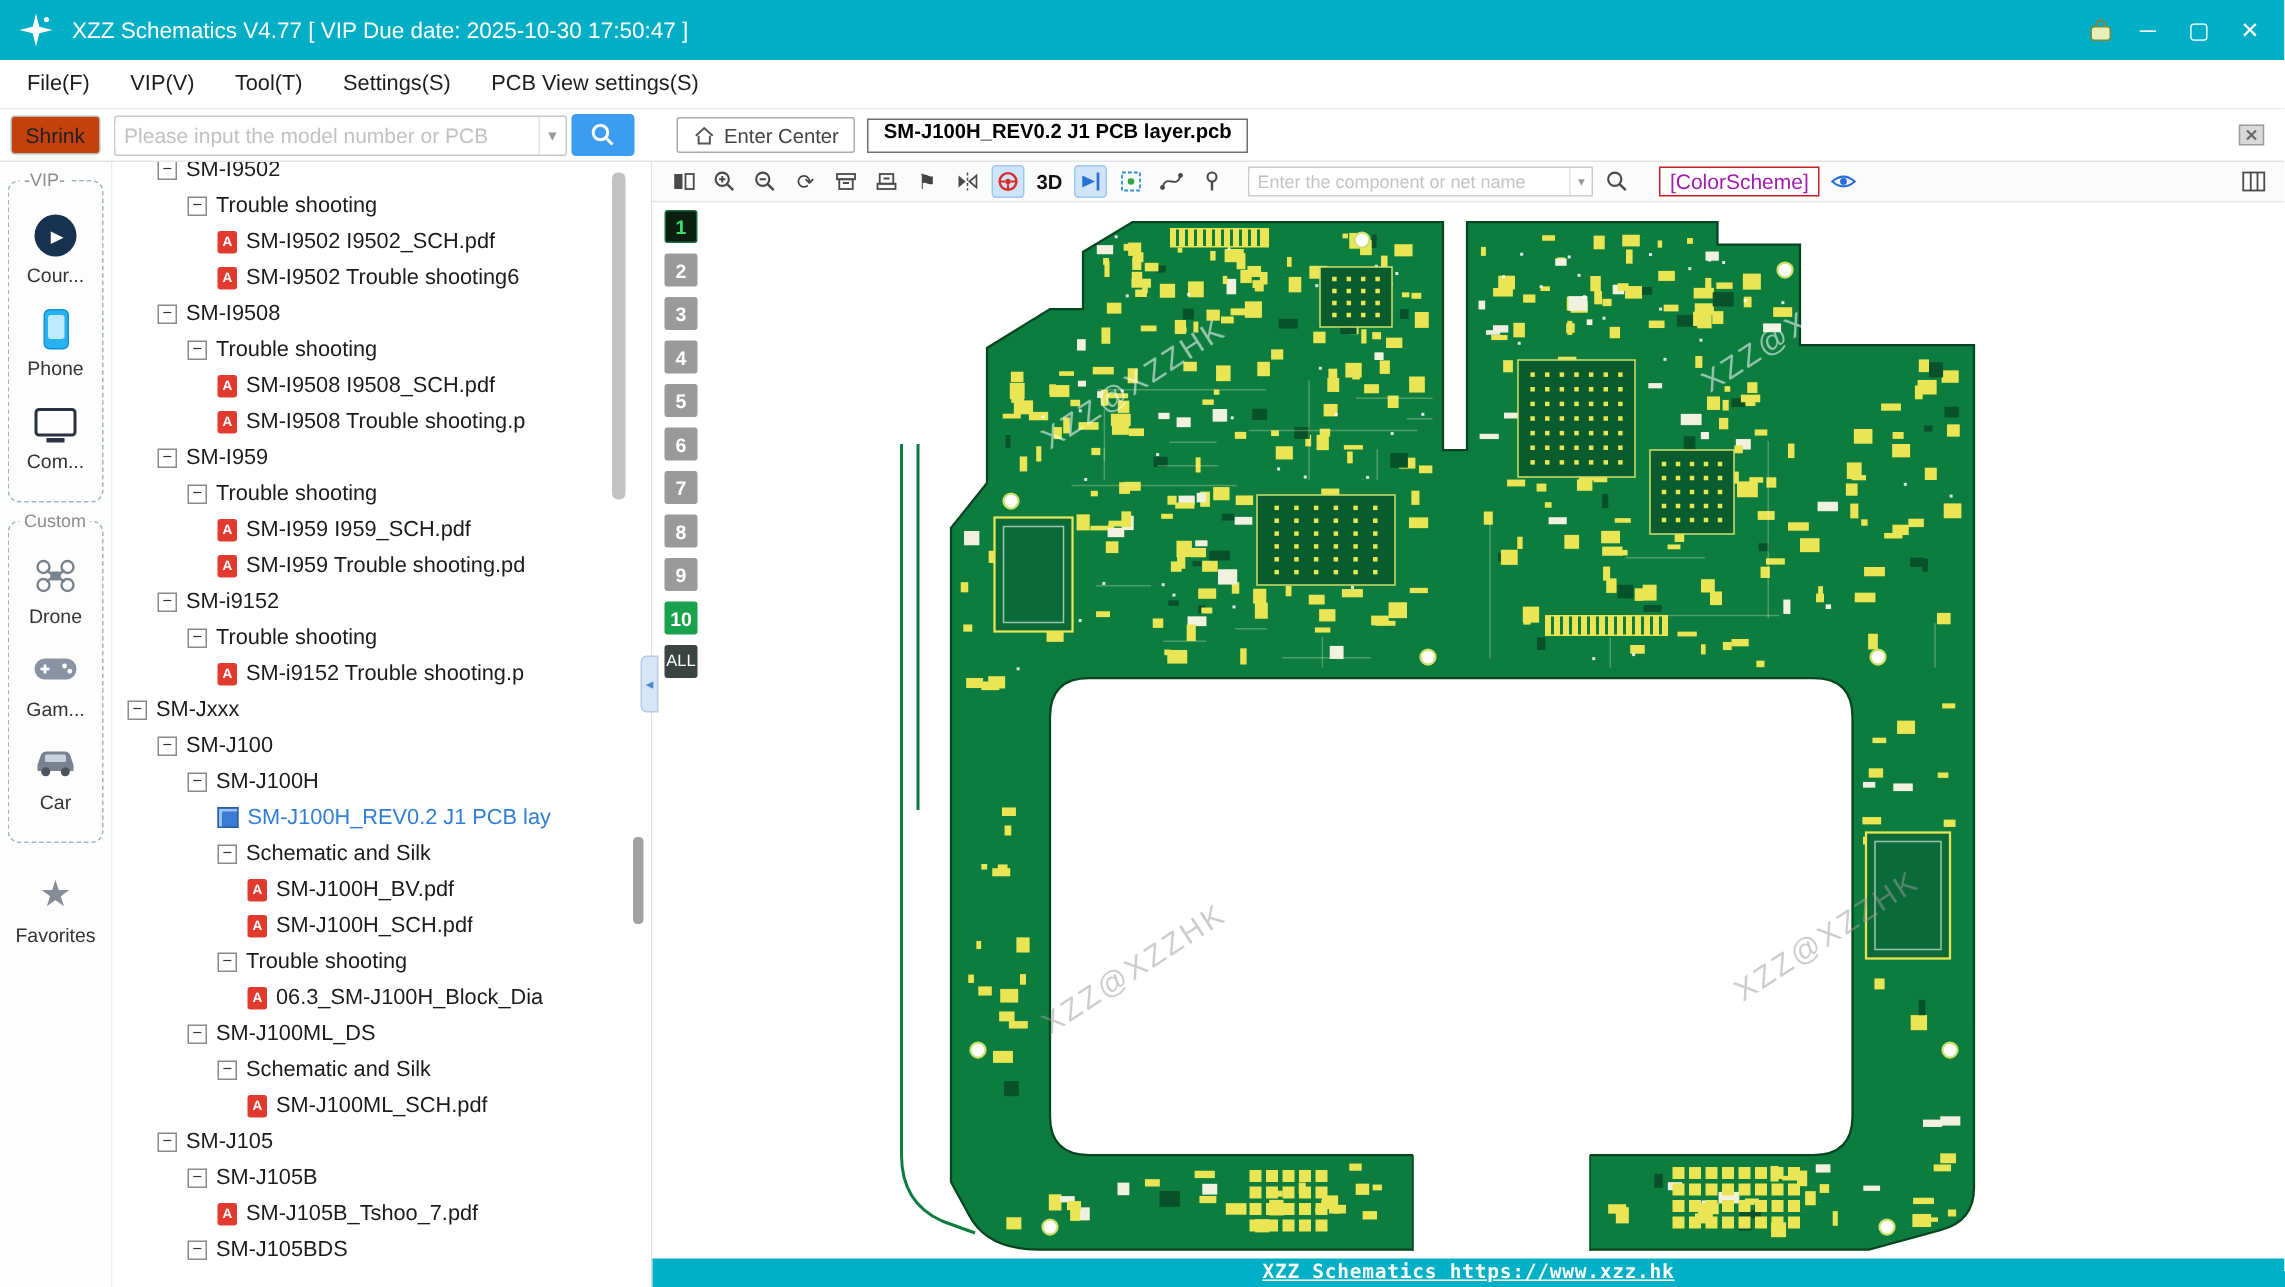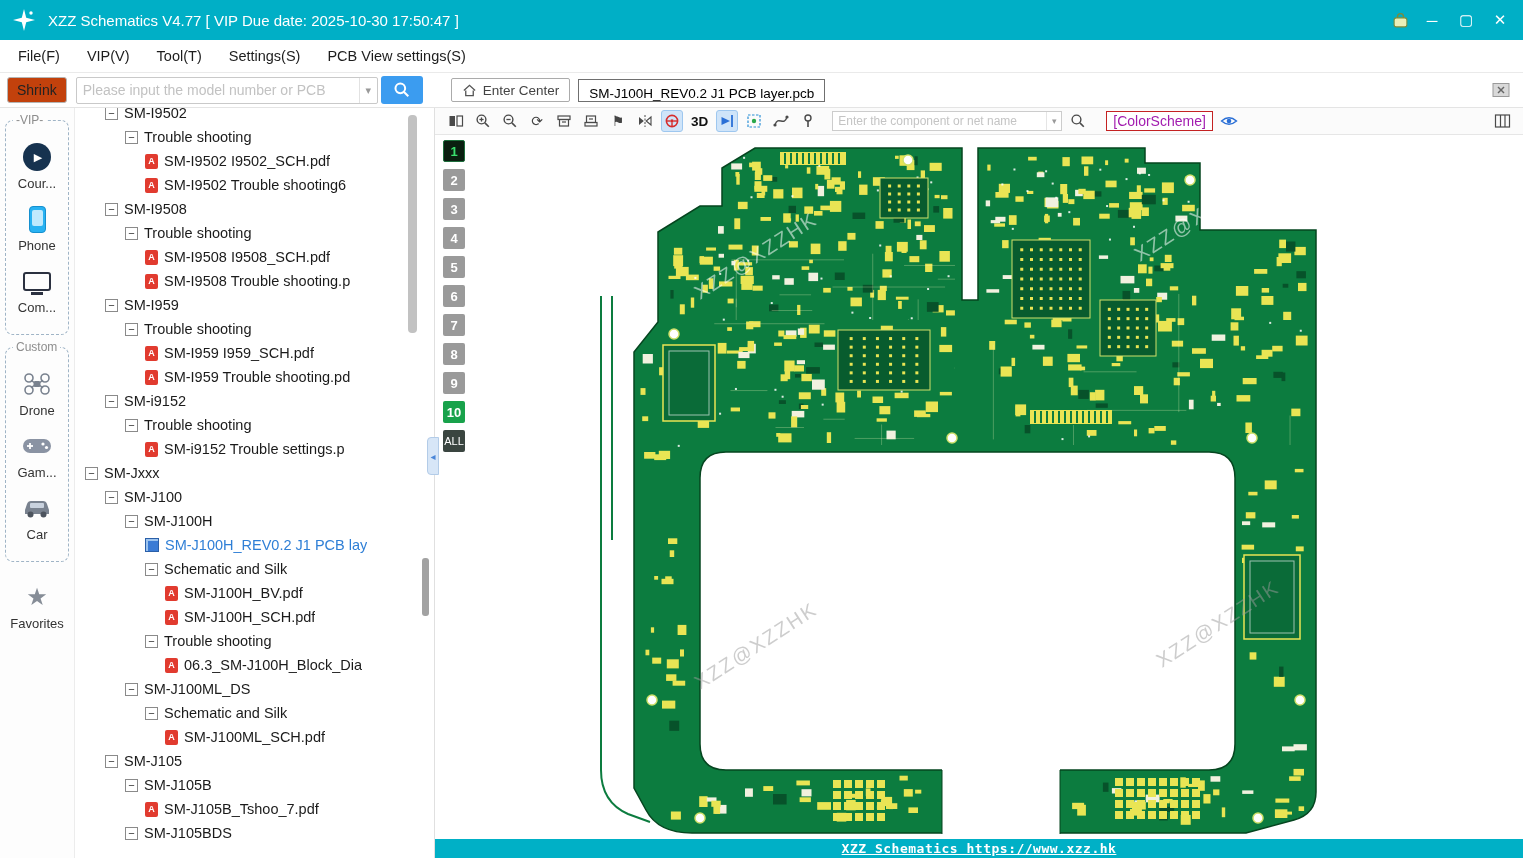--- a/index.html
+++ b/index.html
@@ -20,21 +20,21 @@
 
   
   .toolbar{position:absolute;left:0;top:73px;width:1523px;height:35px;background:#fff;border-bottom:1px solid #e4e4e4;display:flex;align-items:center;z-index:4}
   .shrink-btn{margin-left:7px;padding:4px 9px;border:1px solid #b5b5b5;border-radius:3px;background:#c2410c;font-size:14px;color:#222;font-family:inherit;cursor:pointer}
   .model-combo{margin-left:9px;width:302px;height:27px;border:1px solid #c9c9c9;border-radius:2px;display:flex;align-items:center;background:#fff}
   .model-combo input{flex:1;border:none;outline:none;padding:0 6px;font-size:14px;color:#1d4ed8;font-family:inherit}
   .model-combo input::placeholder{color:#c2c2c2}
   .model-combo .caret{width:18px;color:#999;font-size:11px;border-left:1px solid #e2e2e2;height:100%;display:flex;align-items:center;justify-content:center;cursor:pointer}
   .search-btn{margin-left:3px;width:42px;height:28px;background:#3b9cf0;border:none;border-radius:3px;display:flex;align-items:center;justify-content:center;cursor:pointer}
   .member-btn{margin-left:28px;height:24px;border:1px solid #ababab;border-radius:2px;padding:0 10px;display:flex;align-items:center;gap:6px;font-size:13.5px;color:#444;cursor:pointer;background:#fff}
-  .doc-tab{margin-left:8px;height:23px;border:1px solid #6f6f6f;padding:0 10px;display:flex;align-items:flex-end;font-size:13.5px;font-weight:normal;color:#000;background:#fff;cursor:pointer}
+  .doc-tab{margin-left:8px;height:23px;border:1px solid #6f6f6f;padding:0 10px;display:flex;align-items:flex-start;font-size:13.5px;font-weight:bold;color:#000;background:#fff;cursor:pointer}
   .flex-sp{flex:1}
   .tb-close{margin-right:13px;cursor:pointer;display:flex}
 
   
   .sidebar{position:absolute;left:0;top:108px;width:75px;height:750px;background:#fdfdfd;border-right:1px solid #ececec}
   .group{border:1px dashed #9fb4c6;border-radius:8px;margin:12px 5px 0;padding:12px 2px 6px;position:relative}
   .group-label{position:absolute;top:-8px;left:7px;background:#fdfdfd;padding:0 3px;font-size:12px;color:#8d8d8d;white-space:nowrap}
   .side-item{display:flex;flex-direction:column;align-items:center;margin:9px 0 13px;font-size:13px;color:#333;cursor:pointer}
   .side-item .si-icon{height:30px;display:flex;align-items:center;justify-content:center;margin-bottom:4px}
   .play-circle{width:28px;height:28px;border-radius:50%;background:#16324f;color:#fff;display:flex;align-items:center;justify-content:center;font-size:11px;padding-left:2px}
@@ -268,21 +268,21 @@
       <div class="trow" style="padding-left: 30px;">
         <span class="minusbox">−</span>
         <span class="tlabel">SM-i9152</span>
       </div>
       <div class="trow" style="padding-left: 50px;">
         <span class="minusbox">−</span>
         <span class="tlabel">Trouble shooting</span>
       </div>
       <div class="trow" style="padding-left: 70px;">
         <span class="pdficon">A</span>
-        <span class="tlabel">SM-i9152 Trouble settings.p</span>
+        <span class="tlabel">SM-i9152 Trouble shooting.p</span>
       </div>
       <div class="trow" style="padding-left: 10px;">
         <span class="minusbox">−</span>
         <span class="tlabel">SM-Jxxx</span>
       </div>
       <div class="trow" style="padding-left: 30px;">
         <span class="minusbox">−</span>
         <span class="tlabel">SM-J100</span>
       </div>
       <div class="trow" style="padding-left: 50px;">

